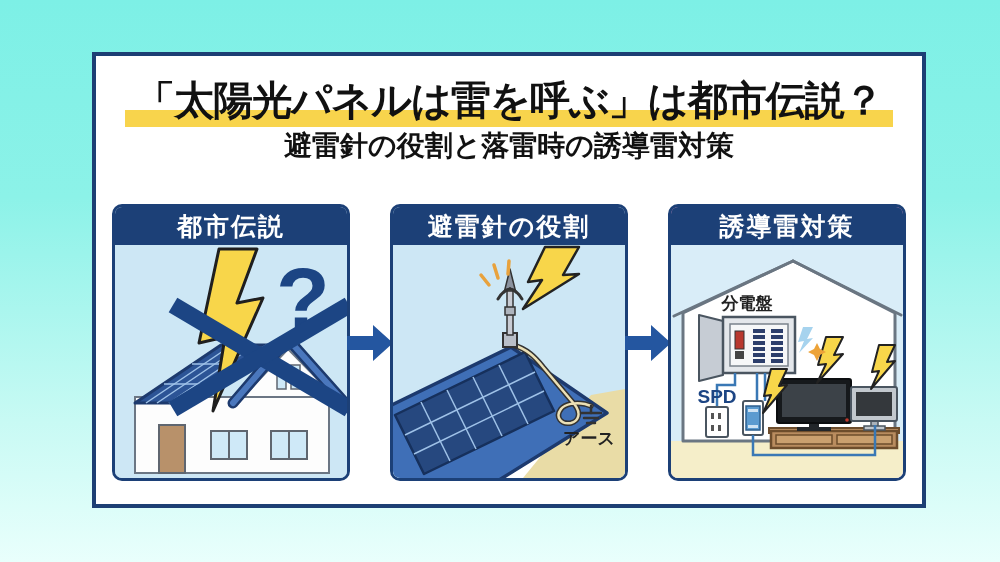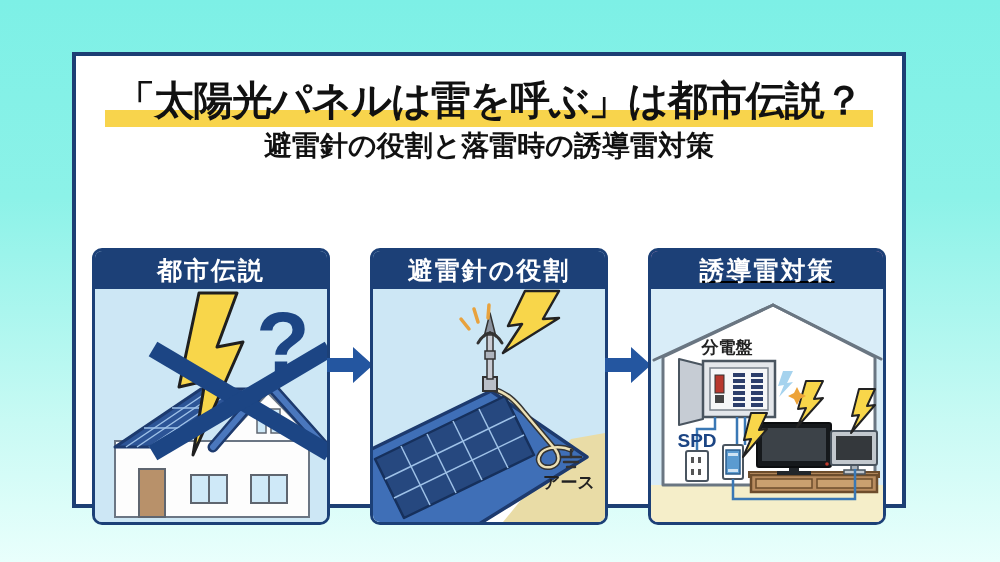--- a/index.html
+++ b/index.html
@@ -2,41 +2,41 @@
 <html><head>
 <meta charset="utf-8">
 <style>
   html,body{margin:0;padding:0;}
   body{
     width:1000px;height:562px;position:relative;overflow:hidden;
     background:linear-gradient(180deg,#7df0e6 0%,#8cf2e8 35%,#c8faf4 75%,#e9fffc 100%);
     font-family:"Liberation Sans","DejaVu Sans",sans-serif;
   }
   .card{
-    position:absolute;left:72px;top:52px;width:834px;height:456px;
+    position:absolute;left:92px;top:52px;width:834px;height:456px;
     background:#ffffff;border:4px solid #1d3f74;box-sizing:border-box;
   }
   .hdr{text-align:center;margin-top:22px;}
   .title{
     display:inline-block;font-size:40px;font-weight:900;color:#111;
     letter-spacing:-1px;line-height:1.1;
     background:linear-gradient(180deg,rgba(0,0,0,0) 66%,#f8d44c 66%,#f8d44c 100%);
     padding:0 10px 5px 10px;
   }
   .subtitle{
     font-size:28px;font-weight:800;color:#111;letter-spacing:0px;
   }
   .panels{
     position:absolute;left:0;top:148px;width:100%;
     display:flex;justify-content:center;align-items:center;
   }
   .panel{
     width:238px;height:277px;box-sizing:border-box;
     border:3px solid #1c4077;border-radius:10px;overflow:hidden;
-    background:#cde7f5;flex:0 0 auto;margin-top:44px;
+    background:#cde7f5;flex:0 0 auto;
   }
   .panel-h{
     height:38px;background:#1c4077;color:#fff;
     display:flex;align-items:center;justify-content:center;
     font-size:25px;font-weight:800;letter-spacing:2px;
   }
   .panel svg.art{display:block;}
   .arrow{width:40px;flex:0 0 auto;display:flex;justify-content:center;align-items:center;}
   .arrow svg{margin:0 -3px;}
   svg text{font-family:"Liberation Sans","DejaVu Sans",sans-serif;}
@@ -143,21 +143,21 @@
         <text x="196" y="199" text-anchor="middle" font-size="17" font-weight="bold" fill="#222">アース</text>
       </svg>
     </div>
 
     <div class="arrow">
       <svg width="46" height="38" viewBox="0 0 46 38">
         <polygon points="0,12 26,12 26,1 46,19 26,37 26,26 0,26" fill="#2456a0"></polygon>
       </svg>
     </div>
 
-    <div class="panel" style="background:#f9a8d4;text-decoration:underline;">
+    <div class="panel" style="background:#f9a8d4;">
       <div class="panel-h">誘導雷対策</div>
       <svg class="art" width="232" height="233" viewBox="0 0 232 233">
         <rect x="0" y="0" width="232" height="233" fill="#d9edf8"></rect>
         <rect x="0" y="196" width="232" height="37" fill="#f5eec9"></rect>
         <g>
           <polygon points="12,196 12,68 122,16 224,68 224,196" fill="#ffffff" stroke="#6a7682" stroke-width="3" stroke-linejoin="round"></polygon>
           <line x1="122" y1="16" x2="3" y2="71" stroke="#6a7682" stroke-width="3" stroke-linecap="round"></line>
           <line x1="122" y1="16" x2="230" y2="70" stroke="#6a7682" stroke-width="3" stroke-linecap="round"></line>
         </g>
         <text x="76" y="64" text-anchor="middle" font-size="17" font-weight="bold" fill="#222">分電盤</text>

